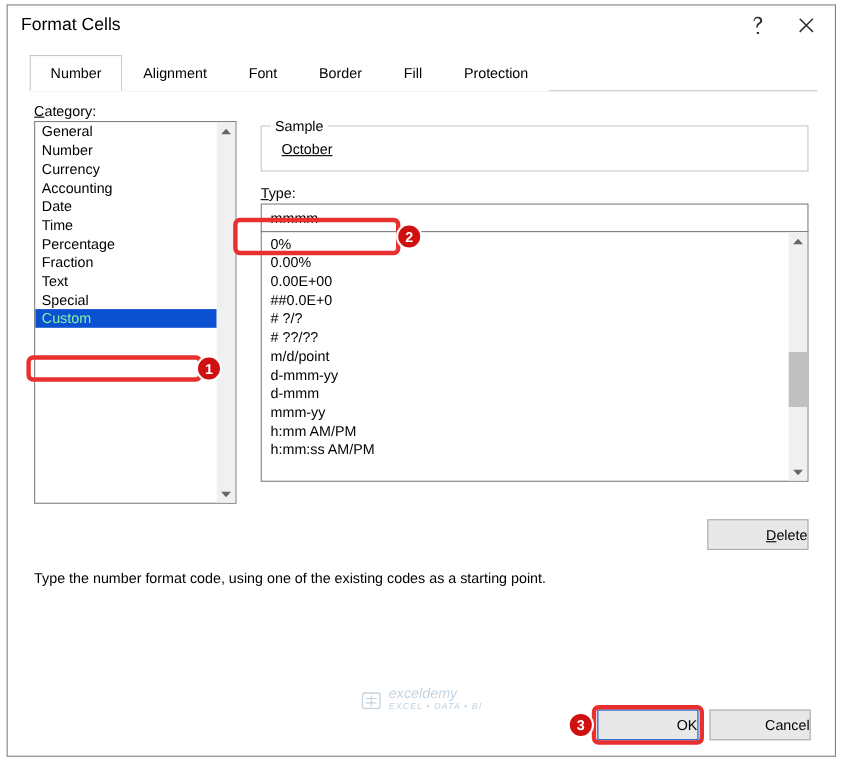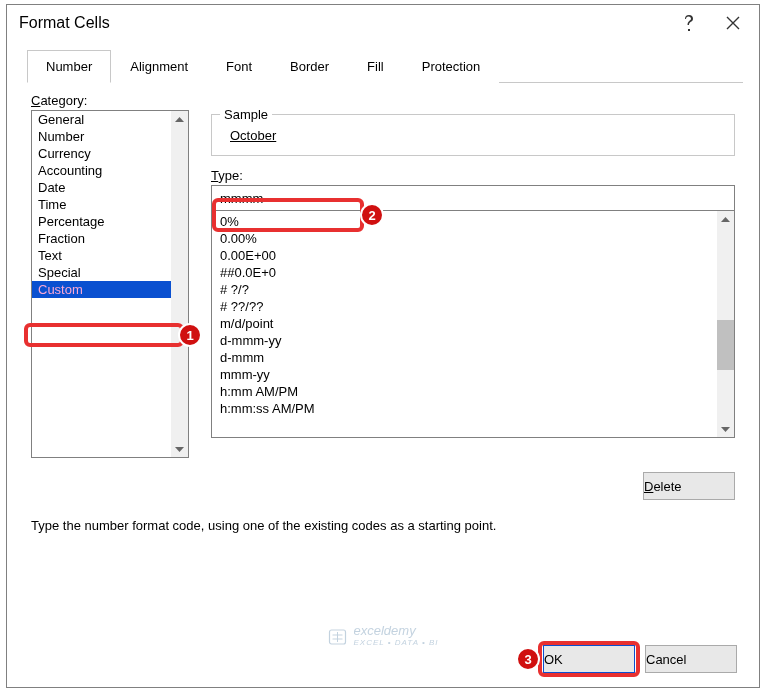--- a/index.html
+++ b/index.html
@@ -21,28 +21,28 @@
     padding: 8px 18px; border: 1px solid transparent; border-bottom: none;
     position: relative; top: 1px; background: #fff;
   }
   .tab.active {
     border: 1px solid #c8c8c8; border-bottom: 1px solid #fff;
   }
   .body { padding: 10px 24px 0 24px; }
   .cat-label { margin-bottom: 2px; }
   .cat-label span { text-decoration: underline; }
   .cols { display: flex; gap: 22px; }
-  .left { width: 158px; }
+  .left { width: 184px; }
   .right { flex: 1; }
   .listbox {
     border: 1px solid #808080; height: 348px; position: relative; overflow: hidden;
   }
   .listbox .items { position: absolute; top: 0; left: 0; right: 17px; bottom: 0; }
   .listbox .item { padding: 0 6px; line-height: 17px; }
-  .listbox .item.selected { background: #0a50d0; color: #f9a8d4; }
+  .listbox .item.selected { background: #0a50d0; color: #86efac; }
   .scrollbar { position: absolute; right: 0; top: 0; width: 17px; bottom: 0; background: #f0f0f0; display: flex; flex-direction: column; }
   .scroll-arrow { height: 17px; display: flex; align-items: center; justify-content: center; }
   .scroll-track { flex: 1; position: relative; }
   .scroll-thumb { position: absolute; left: 0; right: 0; background: #c0c0c0; }
   .fieldset { border: 1px solid #c8c8c8; padding: 10px 12px 12px 12px; margin-top: 4px; text-decoration: underline; }
   .fieldset-label { position: relative; top: -18px; background: #fff; display: inline-block; padding: 0 4px; margin-left: -4px; }
   .fieldset-content { margin-top: -12px; }
   .sample-val { padding-left: 6px; }
   .type-label { margin-top: 12px; }
   .type-label span { text-decoration: underline; }
@@ -51,21 +51,21 @@
     font-size: 13px;
   }
   .typelist {
     border: 1px solid #808080; height: 228px; position: relative; overflow: hidden; margin-top: -1px;
   }
   .typelist .items { position: absolute; top: 0; left: 0; right: 17px; bottom: 0; padding: 2px 0; }
   .typelist .item { padding: 0 8px; line-height: 17px; }
   .delete-row { display: flex; justify-content: flex-end; margin: 14px 24px 0 0; }
   .btn-std {
     width: 92px; height: 28px; border: 1px solid #aaa; background: #e8e8e8;
-    display: flex; align-items: center; justify-content: flex-start;
+    display: flex; align-items: center; justify-content: flex-end;
   }
   .btn-primary { border: 1px solid #0a50d0; }
   .desc { margin: 18px 0 0 24px; }
   .footer {
     position: absolute; bottom: 14px; right: 22px; display: flex; gap: 10px;
   }
   .highlight-red {
     position: absolute; border: 4px solid #e83030; border-radius: 6px; pointer-events: none;
   }
   .badge {

